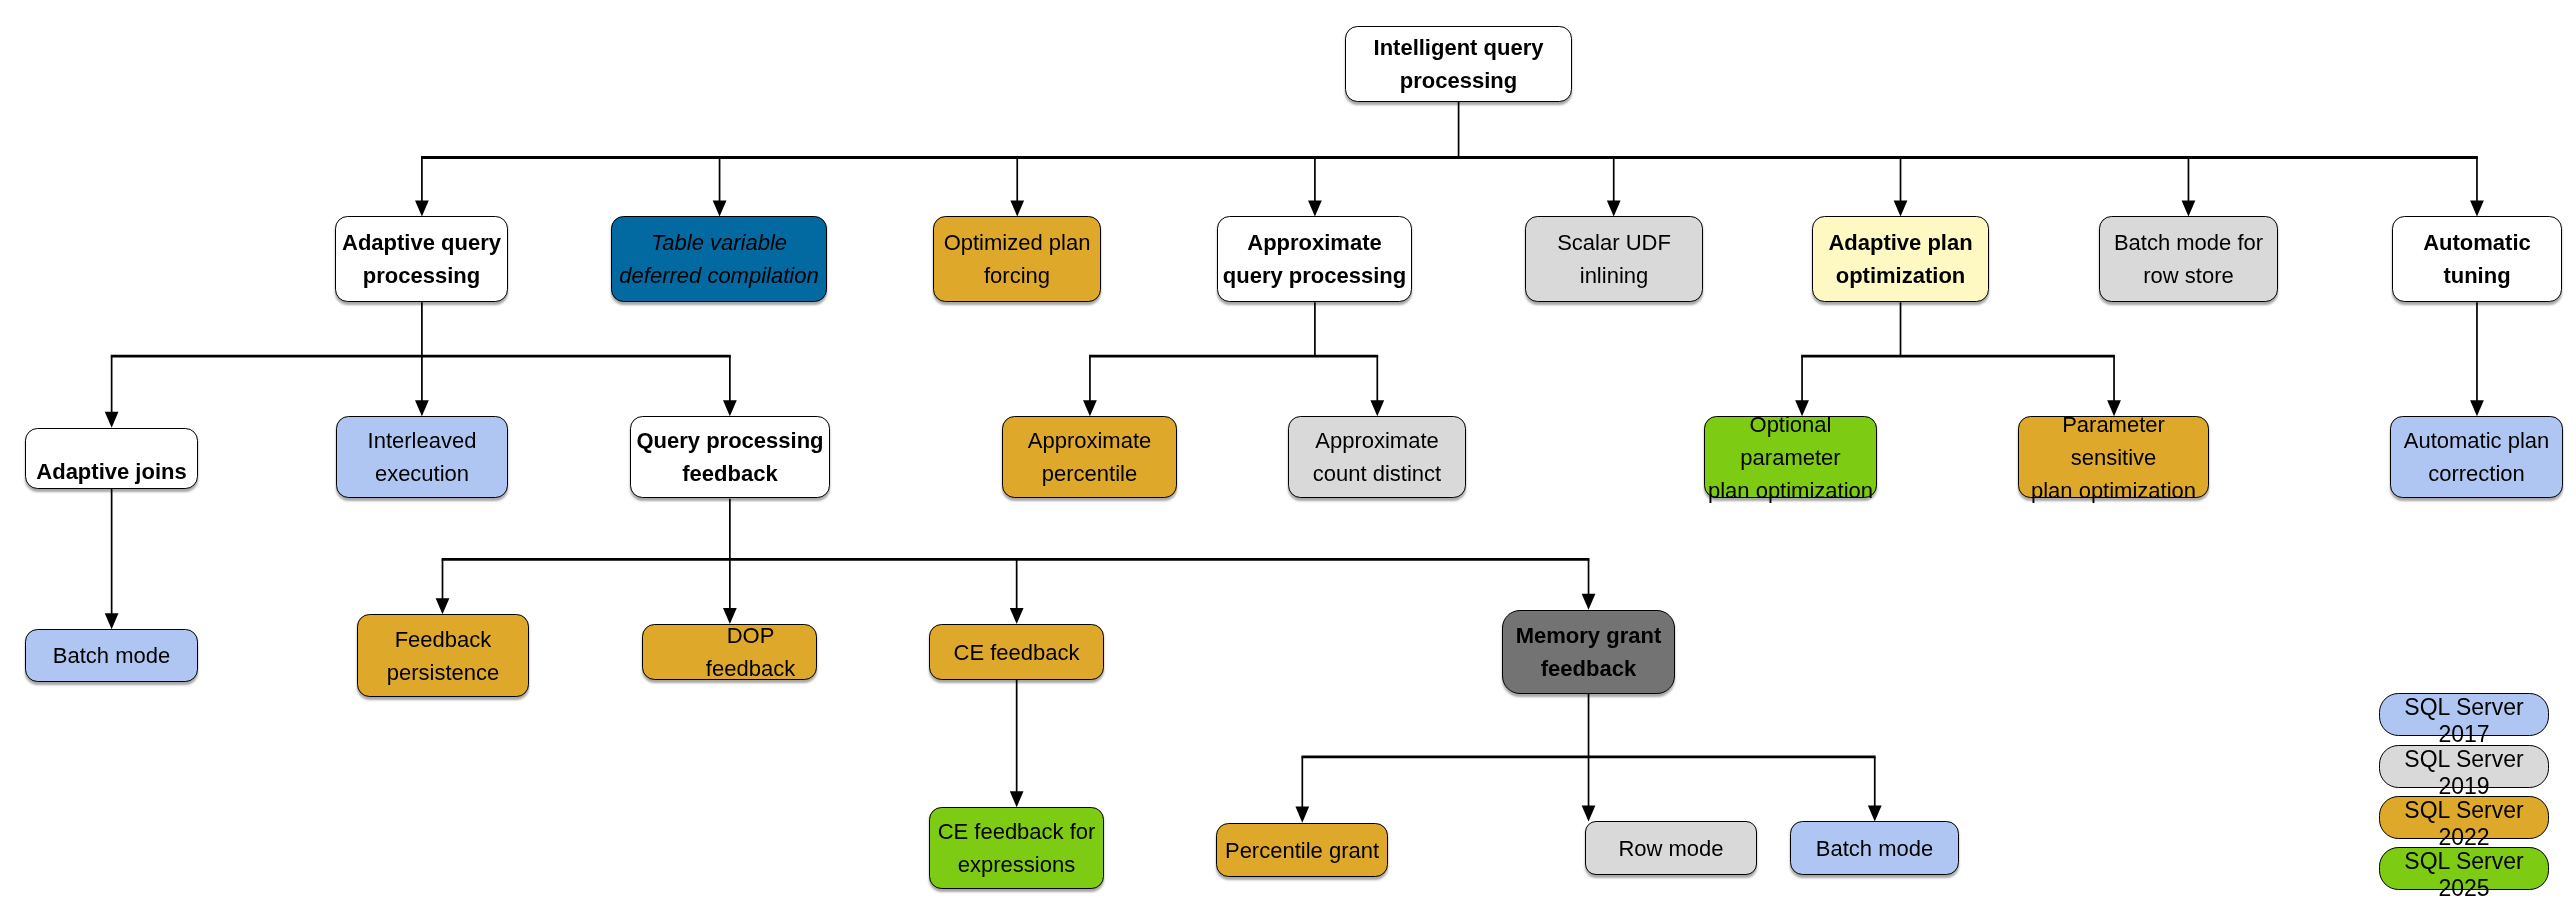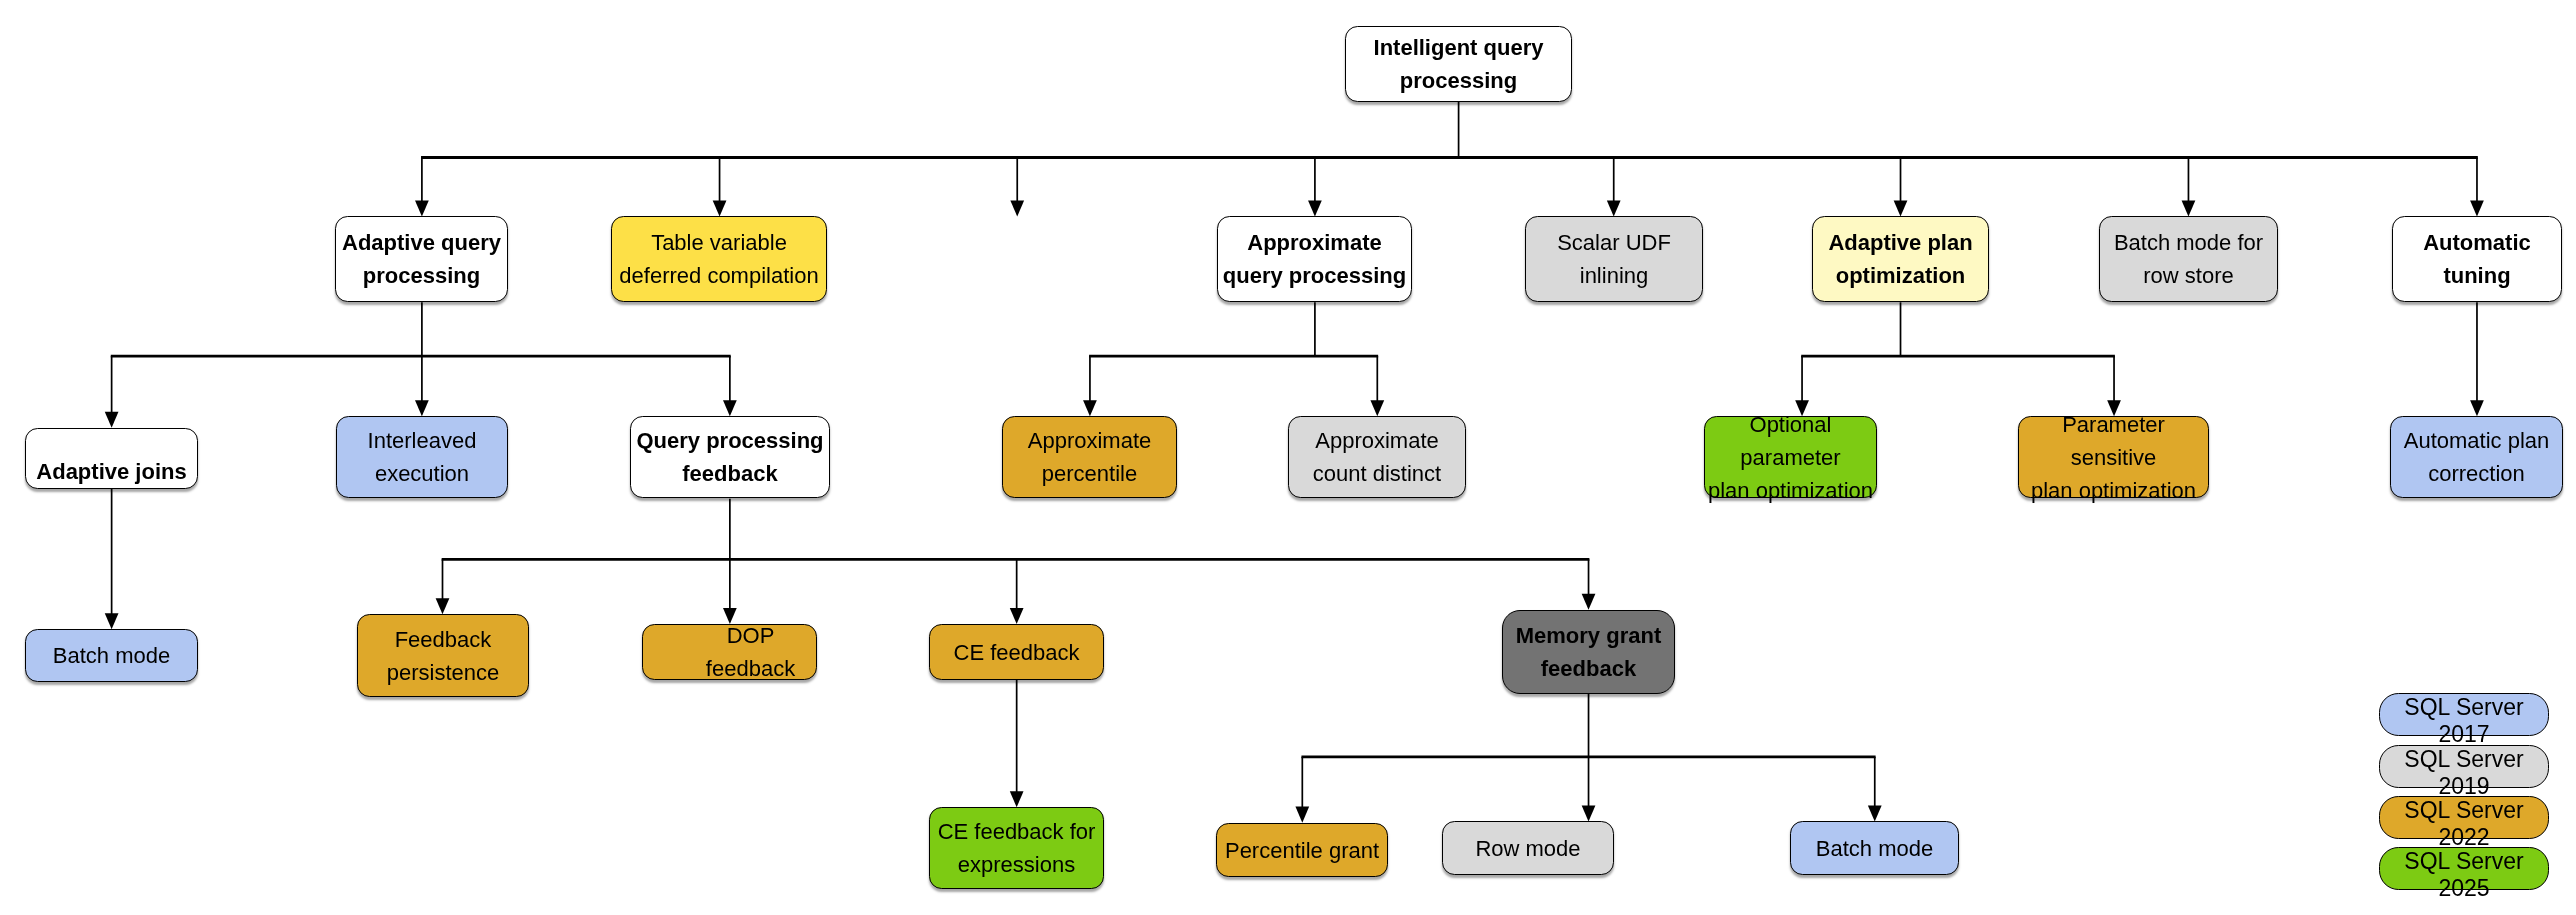--- a/index.html
+++ b/index.html
@@ -116,22 +116,25 @@
       <polygon points="2763,1407 2787,1407 2775,1435" fill="#000000"></polygon>
       <line x1="3275" y1="1322" x2="3275" y2="1411" stroke="#000000" stroke-width="3"></line>
       <polygon points="3263,1407 3287,1407 3275,1435" fill="#000000"></polygon>
     </svg>
     <div class="node bold" style="left: 1345px; top: 26px; width: 227px; height: 76px; background: rgb(255, 255, 255); color: rgb(0, 0, 0);">
       <span>Intelligent query<br>processing</span>
     </div>
     <div class="node bold" style="left: 335px; top: 216px; width: 173px; height: 86px; background: rgb(255, 255, 255); color: rgb(0, 0, 0);">
       <span>Adaptive query<br>processing</span>
     </div>
-    <div class="node" style="left: 611px; top: 216px; width: 216px; height: 86px; background: #fde047; color: rgb(0, 0, 0);">
+    <div class="node" style="left: 611px; top: 216px; width: 216px; height: 86px; background: #0369a1; color: rgb(0, 0, 0); font-style: italic;">
       <span>Table variable<br>deferred compilation</span>
+    </div>
+    <div class="node" style="left: 933px; top: 216px; width: 168px; height: 86px; background: rgb(222, 168, 42); color: rgb(0, 0, 0);">
+      <span>Optimized plan<br>forcing</span>
     </div>
     <div class="node bold" style="left: 1217px; top: 216px; width: 195px; height: 86px; background: rgb(255, 255, 255); color: rgb(0, 0, 0);">
       <span>Approximate<br>query processing</span>
     </div>
     <div class="node" style="left: 1525px; top: 216px; width: 178px; height: 86px; background: rgb(217, 217, 217); color: rgb(0, 0, 0);">
       <span>Scalar UDF<br>inlining</span>
     </div>
     <div class="node bold" style="left: 1812px; top: 216px; width: 177px; height: 86px; background: #fef9c3; color: rgb(0, 0, 0);">
       <span>Adaptive plan<br>optimization</span>
     </div>
@@ -179,21 +182,21 @@
     </div>
     <div class="node bold" style="left: 1502px; top: 610px; width: 173px; height: 84px; background: #737373; color: rgb(0, 0, 0); border-radius: 18px;">
       <span>Memory grant<br>feedback</span>
     </div>
     <div class="node" style="left: 929px; top: 807px; width: 175px; height: 82px; background: rgb(125, 203, 19); color: rgb(0, 0, 0);">
       <span>CE feedback for<br>expressions</span>
     </div>
     <div class="node" style="left: 1216px; top: 823px; width: 172px; height: 54px; background: rgb(222, 168, 42); color: rgb(0, 0, 0);">
       <span>Percentile grant</span>
     </div>
-    <div class="node" style="left: 1442px; top: 821px; width: 172px; height: 54px; background: rgb(217, 217, 217); color: rgb(0, 0, 0);">
+    <div class="node" style="left: 1585px; top: 821px; width: 172px; height: 54px; background: rgb(217, 217, 217); color: rgb(0, 0, 0); border-radius: 11px;">
       <span>Row mode</span>
     </div>
     <div class="node" style="left: 1790px; top: 821px; width: 169px; height: 54px; background: rgb(176, 198, 242); color: rgb(0, 0, 0);">
       <span>Batch mode</span>
     </div>
     <div class="legend-item" style="left: 2379px; top: 693px; width: 170px; height: 43px; background: rgb(176, 198, 242); color: rgb(0, 0, 0);">
       <span>SQL Server 2017</span>
     </div>
     <div class="legend-item" style="left: 2379px; top: 745px; width: 170px; height: 43px; background: rgb(217, 217, 217); color: rgb(0, 0, 0);">
       <span>SQL Server 2019</span>

